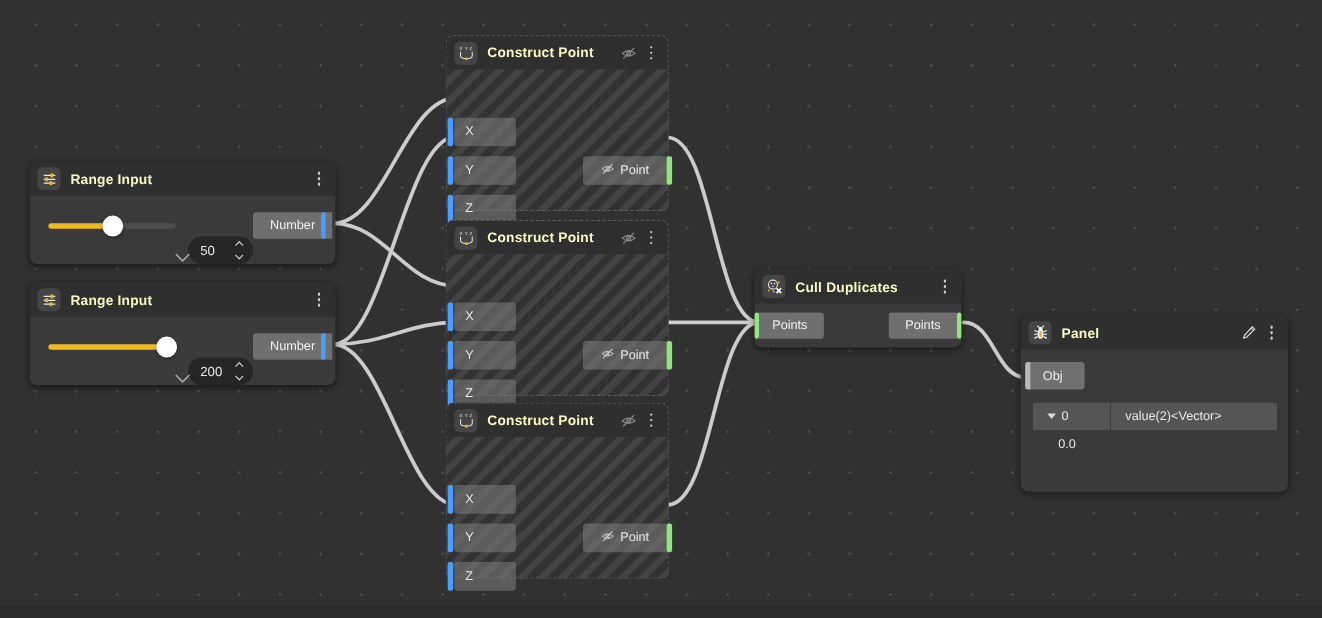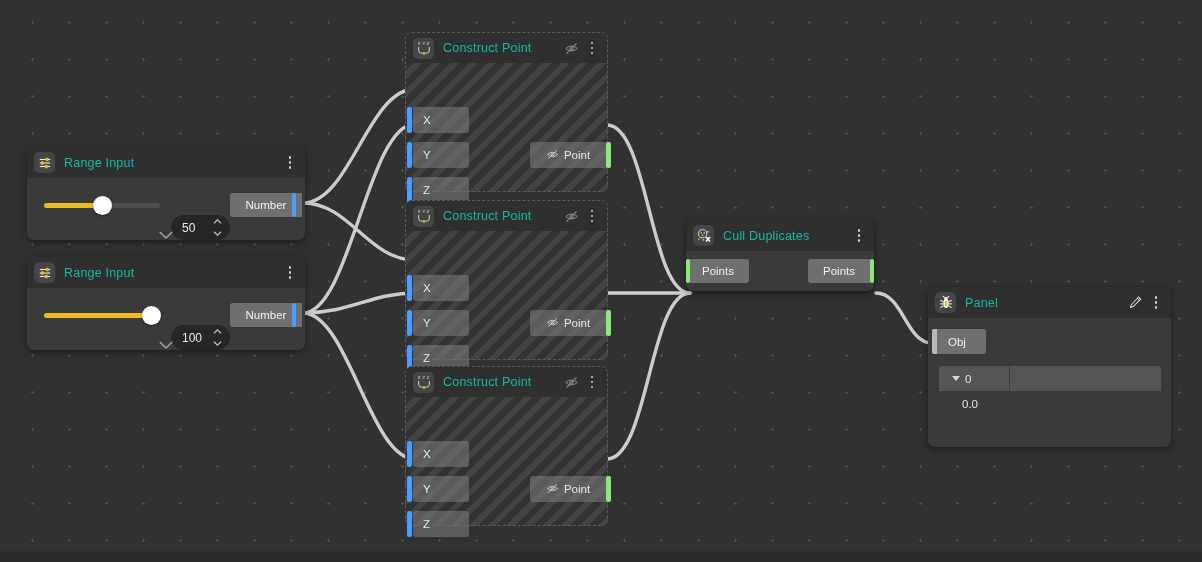--- a/index.html
+++ b/index.html
@@ -37,23 +37,23 @@
     box-shadow: 0 2px 6px rgba(0,0,0,.45);
   }
   .node-header {
     display: flex; align-items: center;
     height: 31px;
     padding: 0 8px 0 7px;
     background: #2f2f2f;
     border-radius: 7px 7px 0 0;
   }
   .node-title {
-    color: #14b8a6;
+    color: #fef9c3;
     font-size: 12.5px;
-    font-weight: normal;
+    font-weight: bold;
     letter-spacing: .2px;
     margin-left: 9px;
     white-space: nowrap;
   }
   .hdr-spacer { flex: 1 1 auto; }
   .icon-box {
     width: 21px; height: 21px;
     border-radius: 5px;
     background: #454545;
     display: flex; align-items: center; justify-content: center;
@@ -349,21 +349,21 @@
           <i></i>
       </div>
     </div>
     <div class="range-body">
       <div class="slider-wrap">
         <div class="slider-track"></div>
         <div class="slider-fill" style="width:108px;"></div>
         <div class="slider-knob" style="left:98px;"></div>
       </div>
       <div class="numfield">
-        <span class="val">100</span>
+        <span class="val">200</span>
         <div class="spin">
           <svg width="11" height="7" viewBox="0 0 12 8">
               <polyline points="2,6 6,2 10,6" fill="none" stroke="#c6c6c6" stroke-width="1.3"></polyline>
             </svg>
           <svg width="11" height="7" viewBox="0 0 12 8">
               <polyline points="2,2 6,6 10,2" fill="none" stroke="#c6c6c6" stroke-width="1.3"></polyline>
             </svg>
         </div>
       </div>
       <div class="port-btn out-number">
@@ -530,21 +530,21 @@
             <circle cx="9" cy="9" r="2.1" fill="none" stroke="#cfcfcf" stroke-width="1.2"></circle>
             <line x1="3" y1="15" x2="15" y2="3" stroke="#cfcfcf" stroke-width="1.3"></line>
           </svg>
         </span>
         <span>Point</span>
       </div>
       <div class="cp-out-stub" style="top:79px;"></div>
     </div>
   </div>
 
-  <div class="node cull-node" style="left:686px; top:220px;">
+  <div class="node cull-node" style="left:686px; top:245px;">
     <div class="node-header">
       <div class="icon-box">
         <svg width="16" height="16" viewBox="0 0 18 18">
           <circle cx="7.5" cy="6.5" r="4.6" fill="none" stroke="#e0e0e0" stroke-width="1.1"></circle>
           <circle cx="6" cy="5.5" r="0.85" fill="#e0e0e0"></circle>
           <circle cx="9.2" cy="5.5" r="0.85" fill="#e0e0e0"></circle>
           <circle cx="7.5" cy="8.2" r="0.8" fill="#e0e0e0"></circle>
           <circle cx="13.4" cy="4.2" r="1" fill="#eeb822"></circle>
           <circle cx="3.2" cy="12.4" r="1" fill="#eeb822"></circle>
           <circle cx="8.4" cy="13.4" r="1" fill="#eeb822"></circle>
@@ -608,20 +608,21 @@
       <div class="panel-in">
         <span>Obj</span>
       </div>
 
       <div class="table">
         <div class="trow alt">
           <div class="tc-key">
             <span class="tri"></span>
             <span>0</span>
           </div>
+          <div class="tc-val">value(2)&lt;Vector&gt;</div>
         </div>
         <div class="trow plain">
           <div class="tc-key indent">0.0</div>
         </div>
       </div>
     </div>
   </div>
 
   <div id="bottombar"></div>
 </div>

